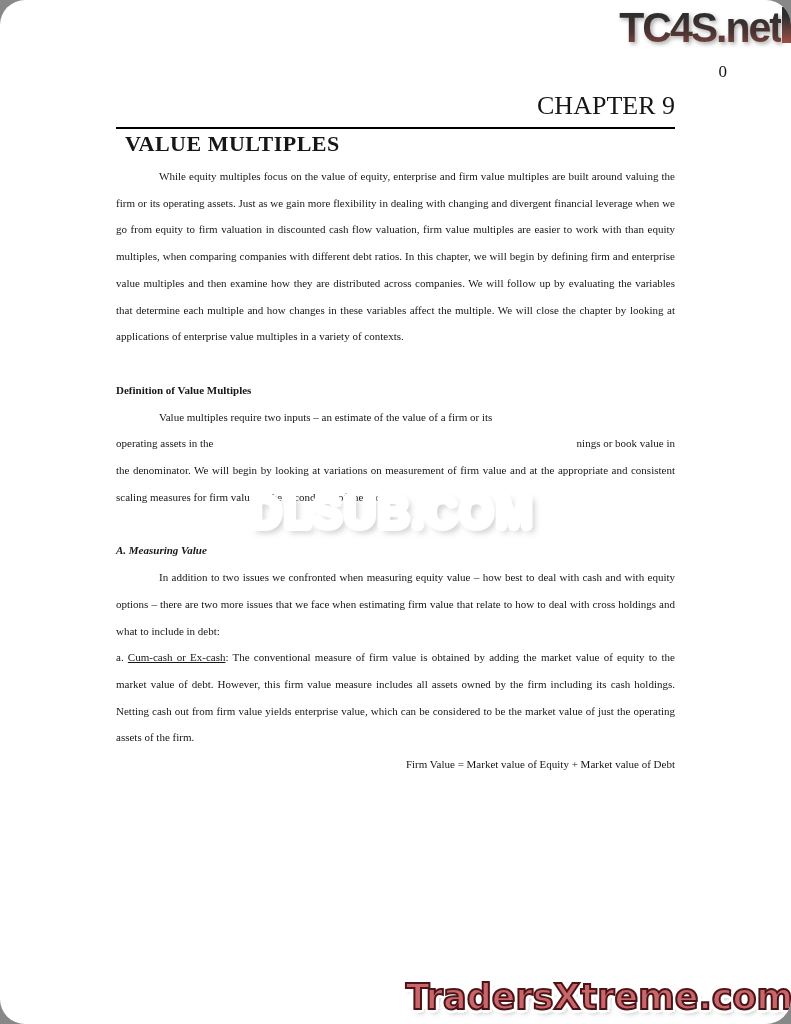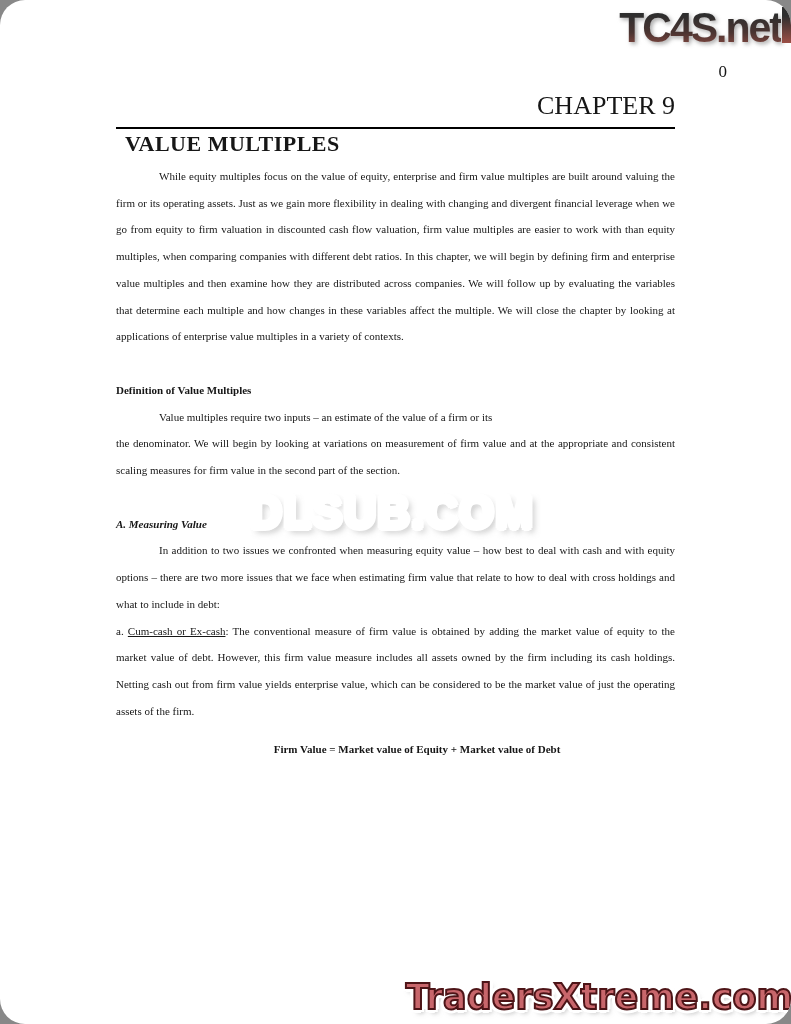--- a/index.html
+++ b/index.html
@@ -59,21 +59,21 @@
   }
   .para{margin:0;text-indent:43px;}
   .no-indent{text-indent:0;}
   .sub-heading{margin:27px 0 0 0;font-weight:bold;text-indent:0;}
   .sub-heading.italic{font-style:italic;}
   #def-paragraph-line1{margin:0;text-indent:43px;}
   #watermark-line{
     margin:0;display:flex;justify-content:space-between;
     text-indent:0;
   }
-  #formula-line{margin:12px;text-indent:43px;text-align:center;font-weight:bold;}
+  #formula-line{margin:0;text-indent:43px;text-align:right;}
   .underlined{text-decoration:underline;}
   
   #dlsub-watermark{
     position:absolute;left:250px;top:487px;
     font-family:"Liberation Sans", sans-serif;
     font-weight:800;
     font-size:44px;
     letter-spacing:2px;
     transform:scaleY(1.05);
     background:linear-gradient(#f45a62 0%, #e22633 45%, #bc0715 100%);
@@ -119,20 +119,24 @@
   <div id="doc-title">VALUE MULTIPLES</div>
 
   <div id="content">
 
     <p class="para">While equity multiples focus on the value of equity, enterprise and firm value multiples are built around valuing the firm or its operating assets. Just as we gain more flexibility in dealing with changing and divergent financial leverage when we go from equity to firm valuation in discounted cash flow valuation, firm value multiples are easier to work with than equity multiples, when comparing companies with different debt ratios. In this chapter, we will begin by defining firm and enterprise value multiples and then examine how they are distributed across companies. We will follow up by evaluating the variables that determine each multiple and how changes in these variables affect the multiple. We will close the chapter by looking at applications of enterprise value multiples in a variety of contexts.</p>
 
     <p class="sub-heading">Definition of Value Multiples</p>
 
     <p id="def-paragraph-line1">Value multiples require two inputs – an estimate of the value of a firm or its</p>
 
+    <p id="watermark-line">
+      <span>operating assets in the</span>
+      <span>nings or book value in</span>
+    </p>
 
     <p class="para no-indent">the denominator. We will begin by looking at variations on measurement of firm value and at the appropriate and consistent scaling measures for firm value in the second part of the section.</p>
 
     <p class="sub-heading italic">A. Measuring Value</p>
 
     <p class="para">In addition to two issues we confronted when measuring equity value – how best to deal with cash and with equity options – there are two more issues that we face when estimating firm value that relate to how to deal with cross holdings and what to include in debt:</p>
 
     <p class="para no-indent"><span>a. </span><span class="underlined">Cum-cash or Ex-cash</span><span>: The conventional measure of firm value is obtained by adding the market value of equity to the market value of debt. However, this firm value measure includes all assets owned by the firm including its cash holdings. Netting cash out from firm value yields enterprise value, which can be considered to be the market value of just the operating assets of the firm.</span></p>
 
     <p id="formula-line">Firm Value = Market value of Equity + Market value of Debt</p>

